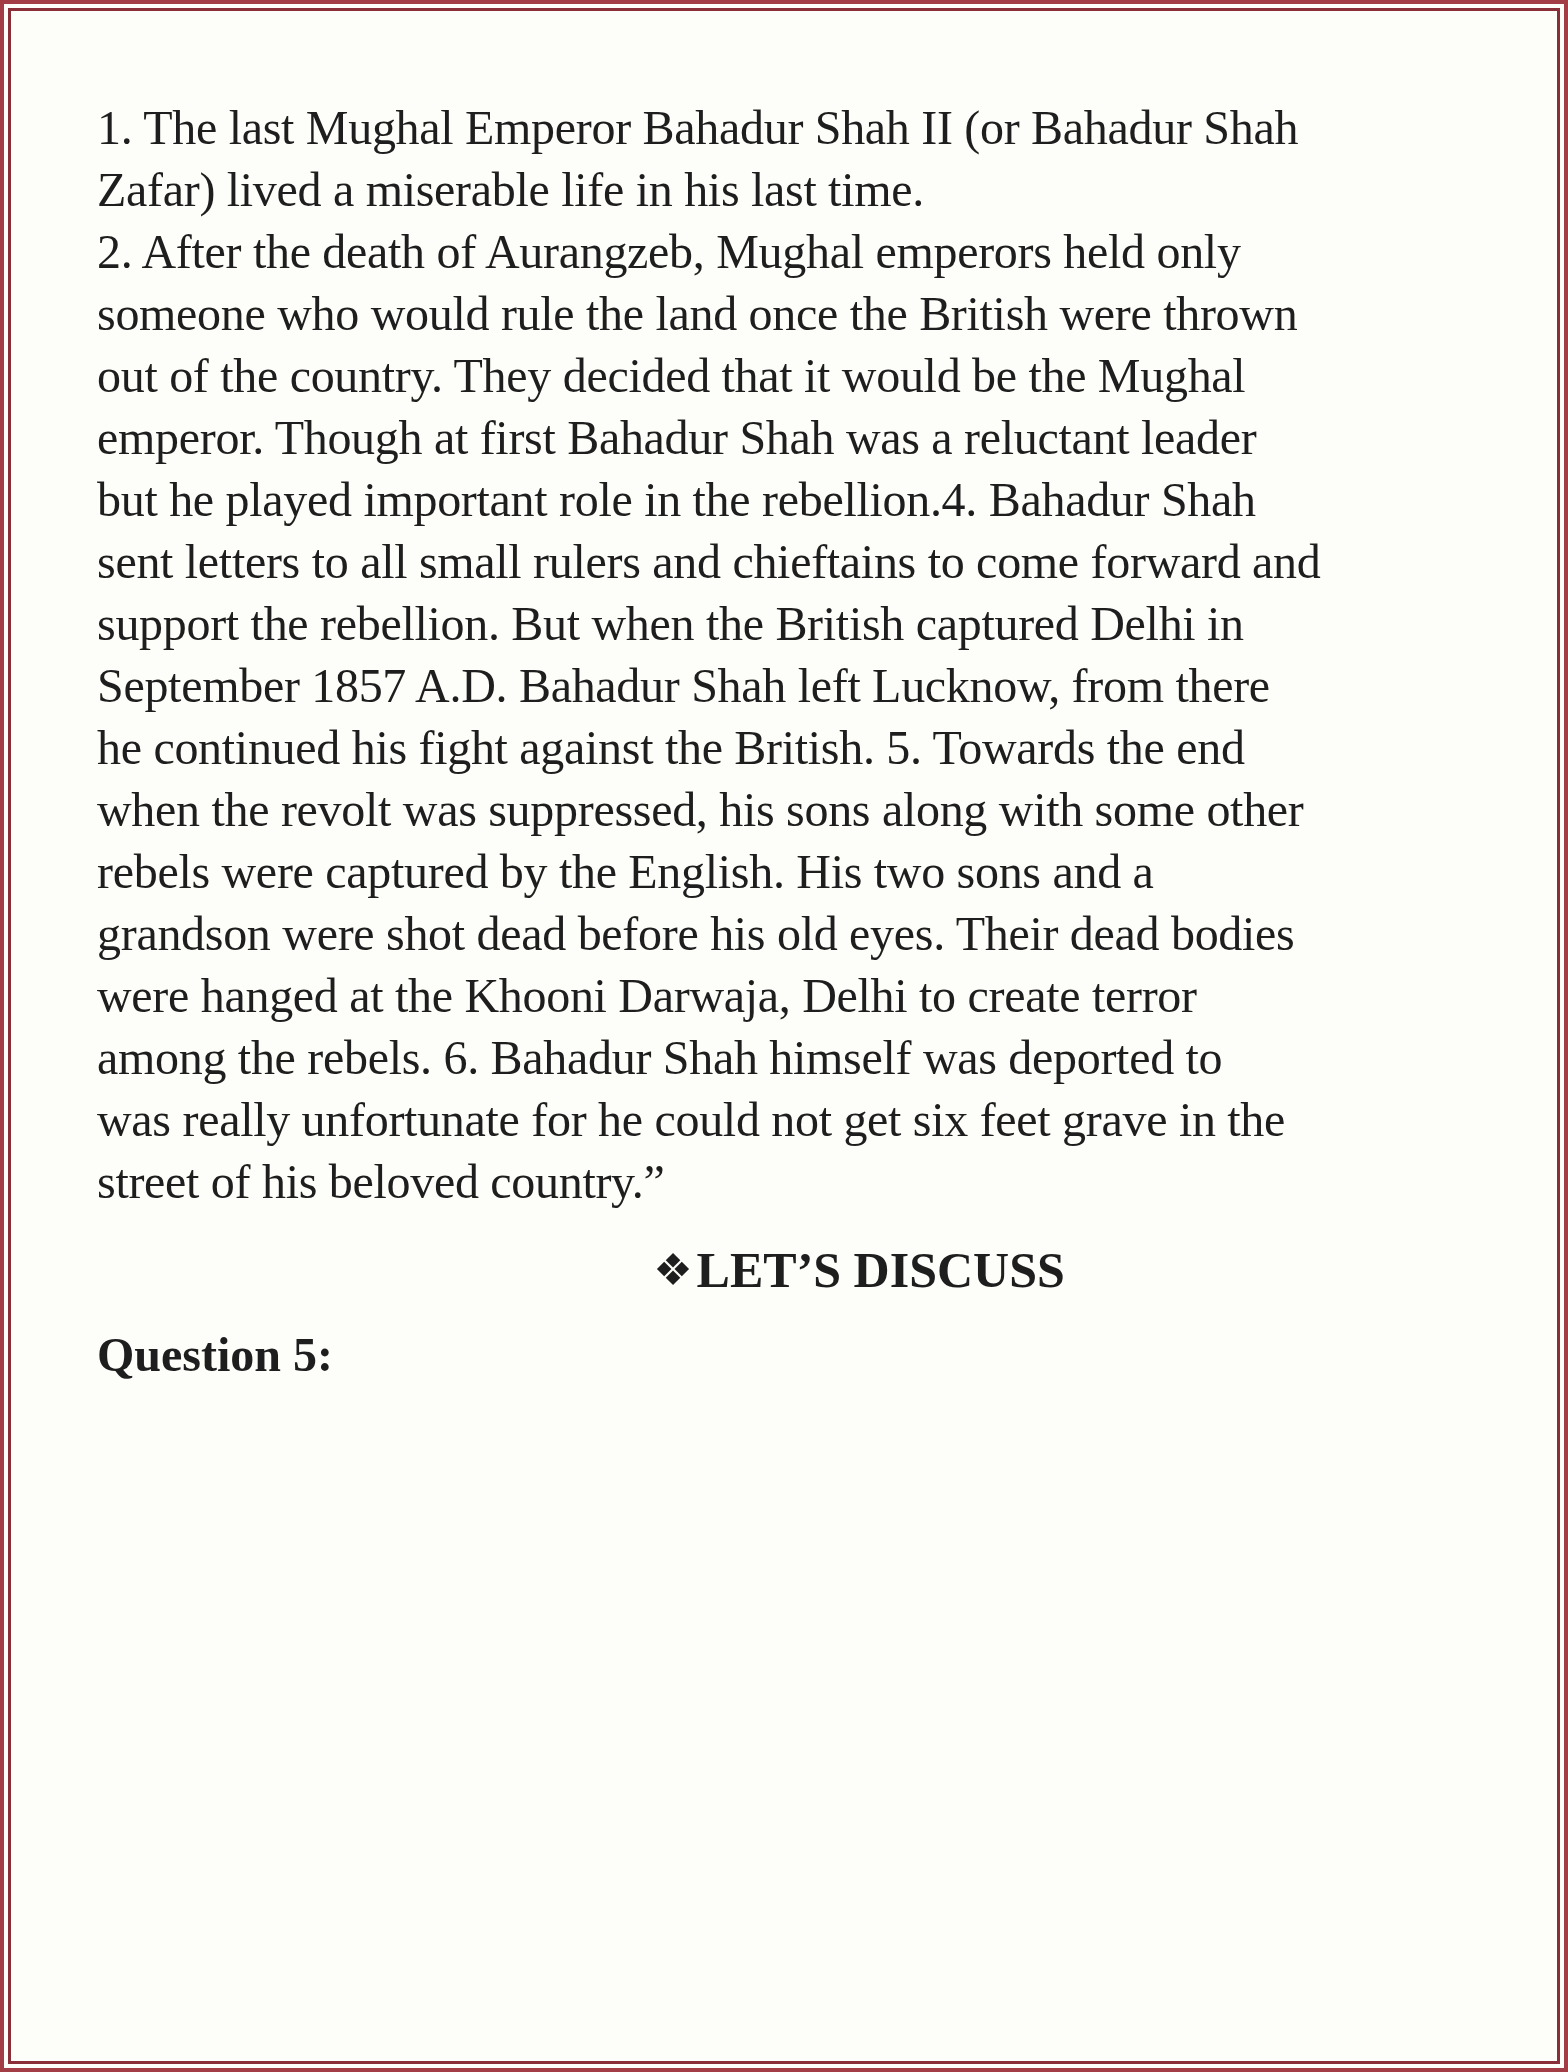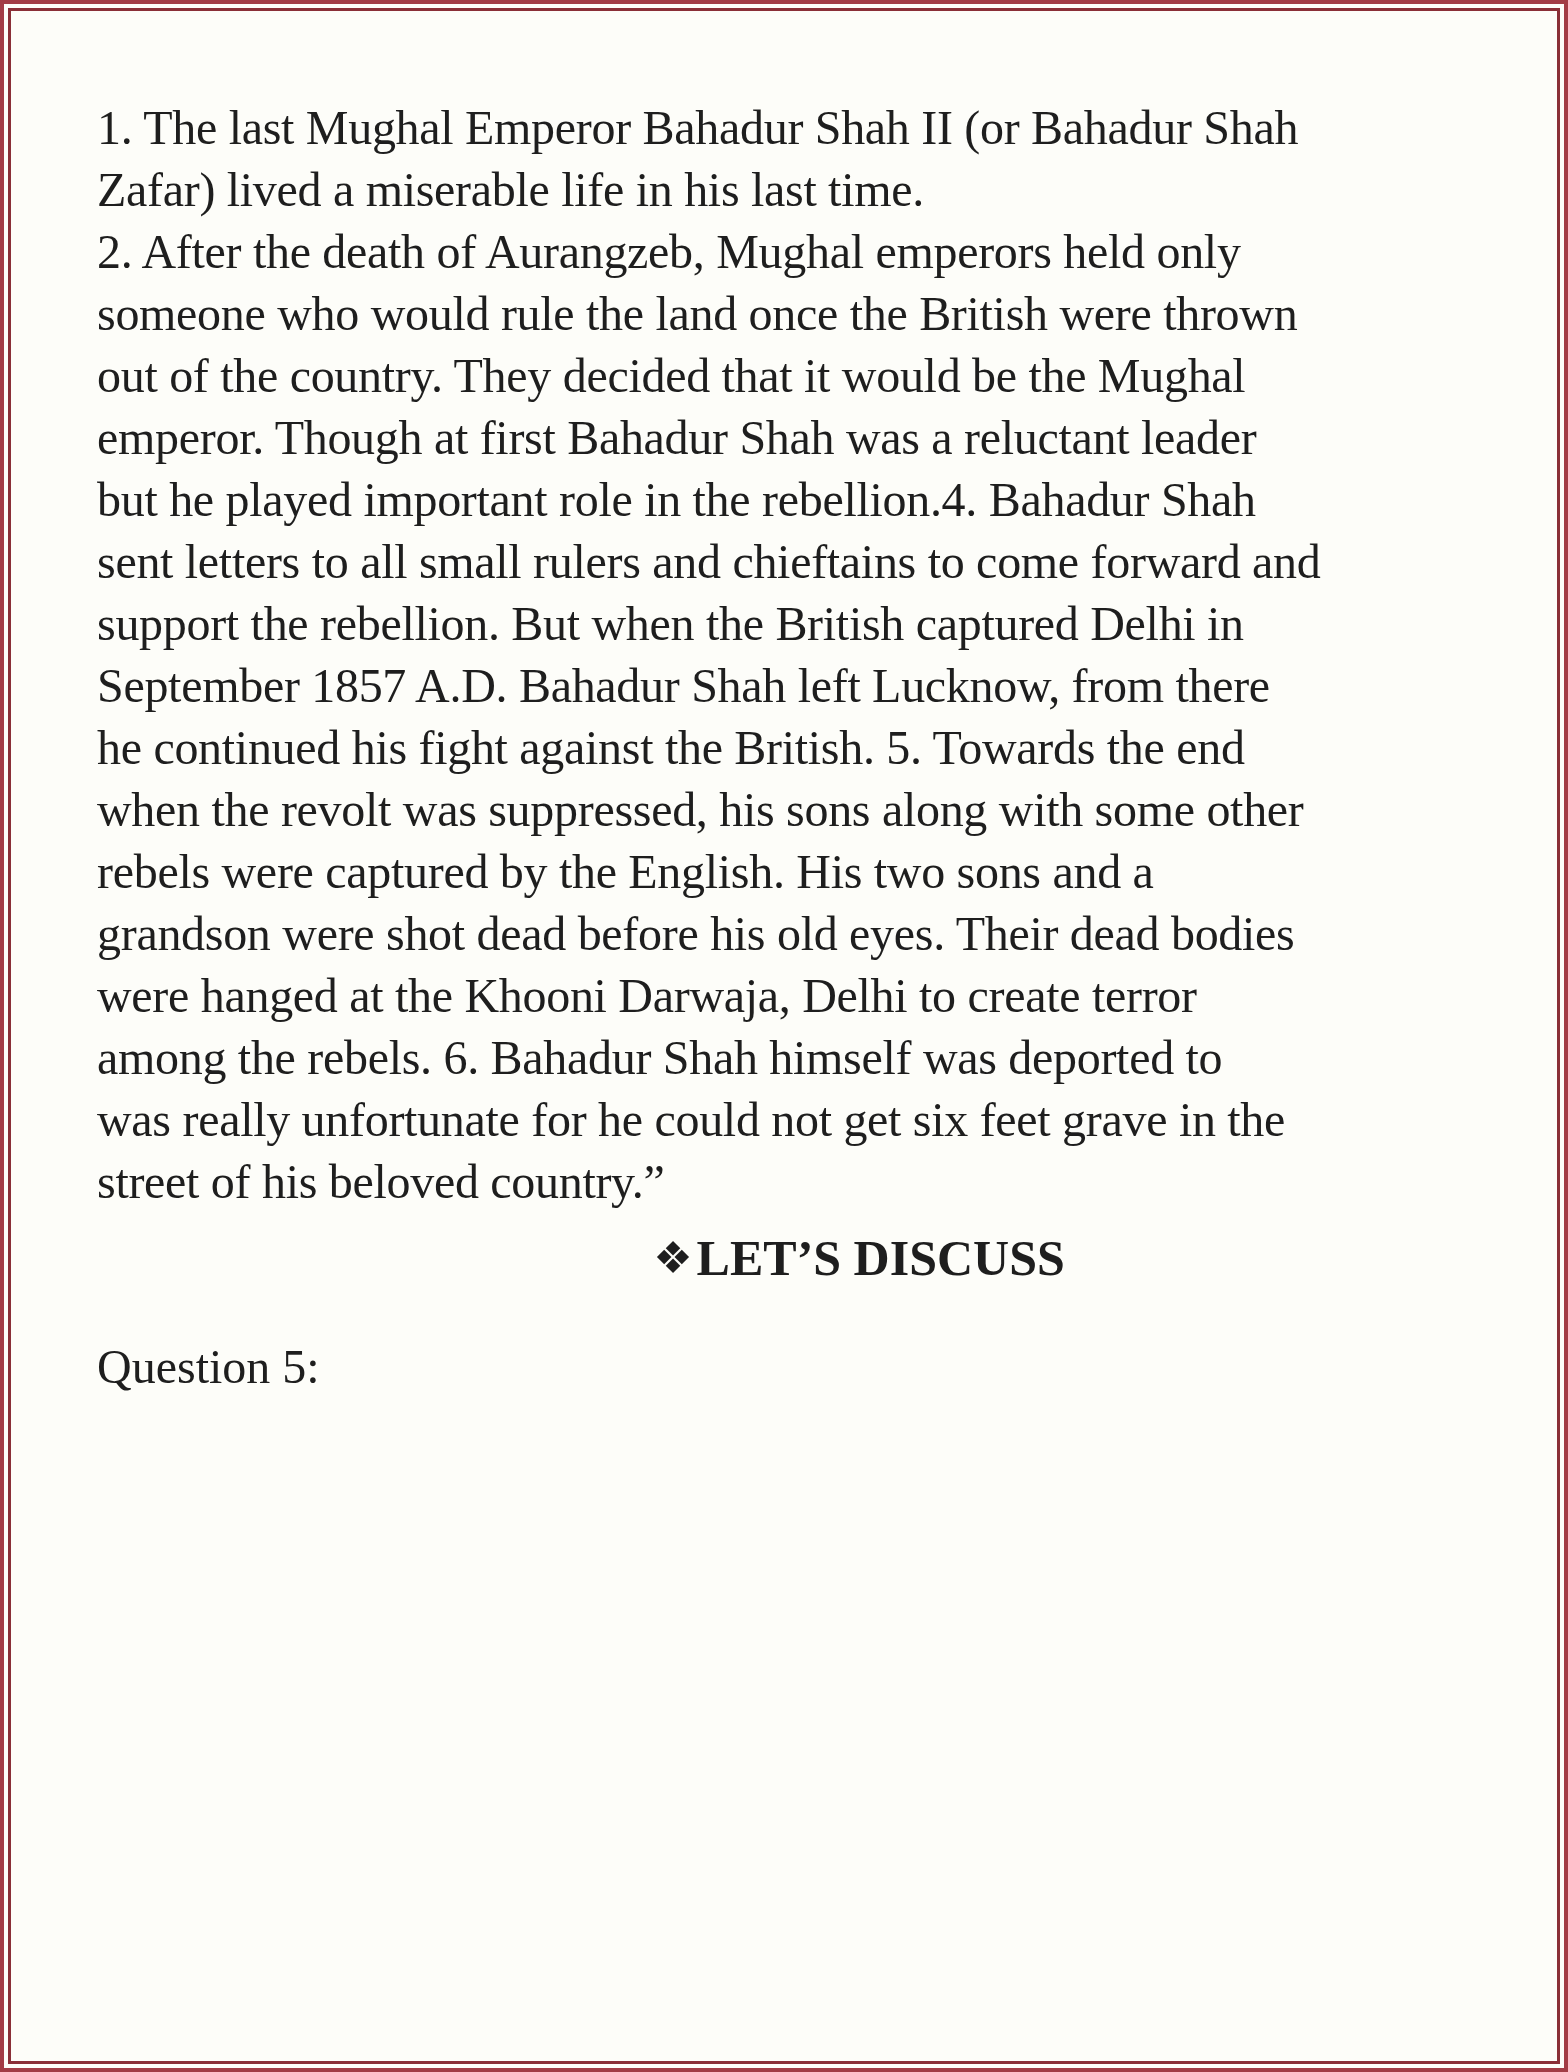--- a/index.html
+++ b/index.html
@@ -32,38 +32,38 @@
     color: #1e1e1e;
     overflow: hidden;
   }
   .body-text .line {
     font-size: 48px;
     line-height: 62px;
     white-space: nowrap;
     letter-spacing: -0.3px;
   }
   .discuss-heading {
-    margin-top: 14px;
+    margin-top: 26px;
     text-align: center;
     font-weight: bold;
     font-size: 50px;
     line-height: 62px;
     padding-left: 160px;
     white-space: nowrap;
   }
   .diamond-icon {
     font-family: "DejaVu Sans", sans-serif;
     font-size: 44px;
     margin-right: 4px;
     position: relative;
     top: -2px;
   }
   .question-label {
-    margin-top: 46px;
-    font-weight: normal;
+    margin-top: 22px;
+    font-weight: bold;
     font-size: 48px;
     line-height: 60px;
   }
   .question-text { margin-top: 24px; }
   .question-text .qline {
     font-size: 48px;
     line-height: 64px;
     white-space: nowrap;
     letter-spacing: -0.3px;
   }

